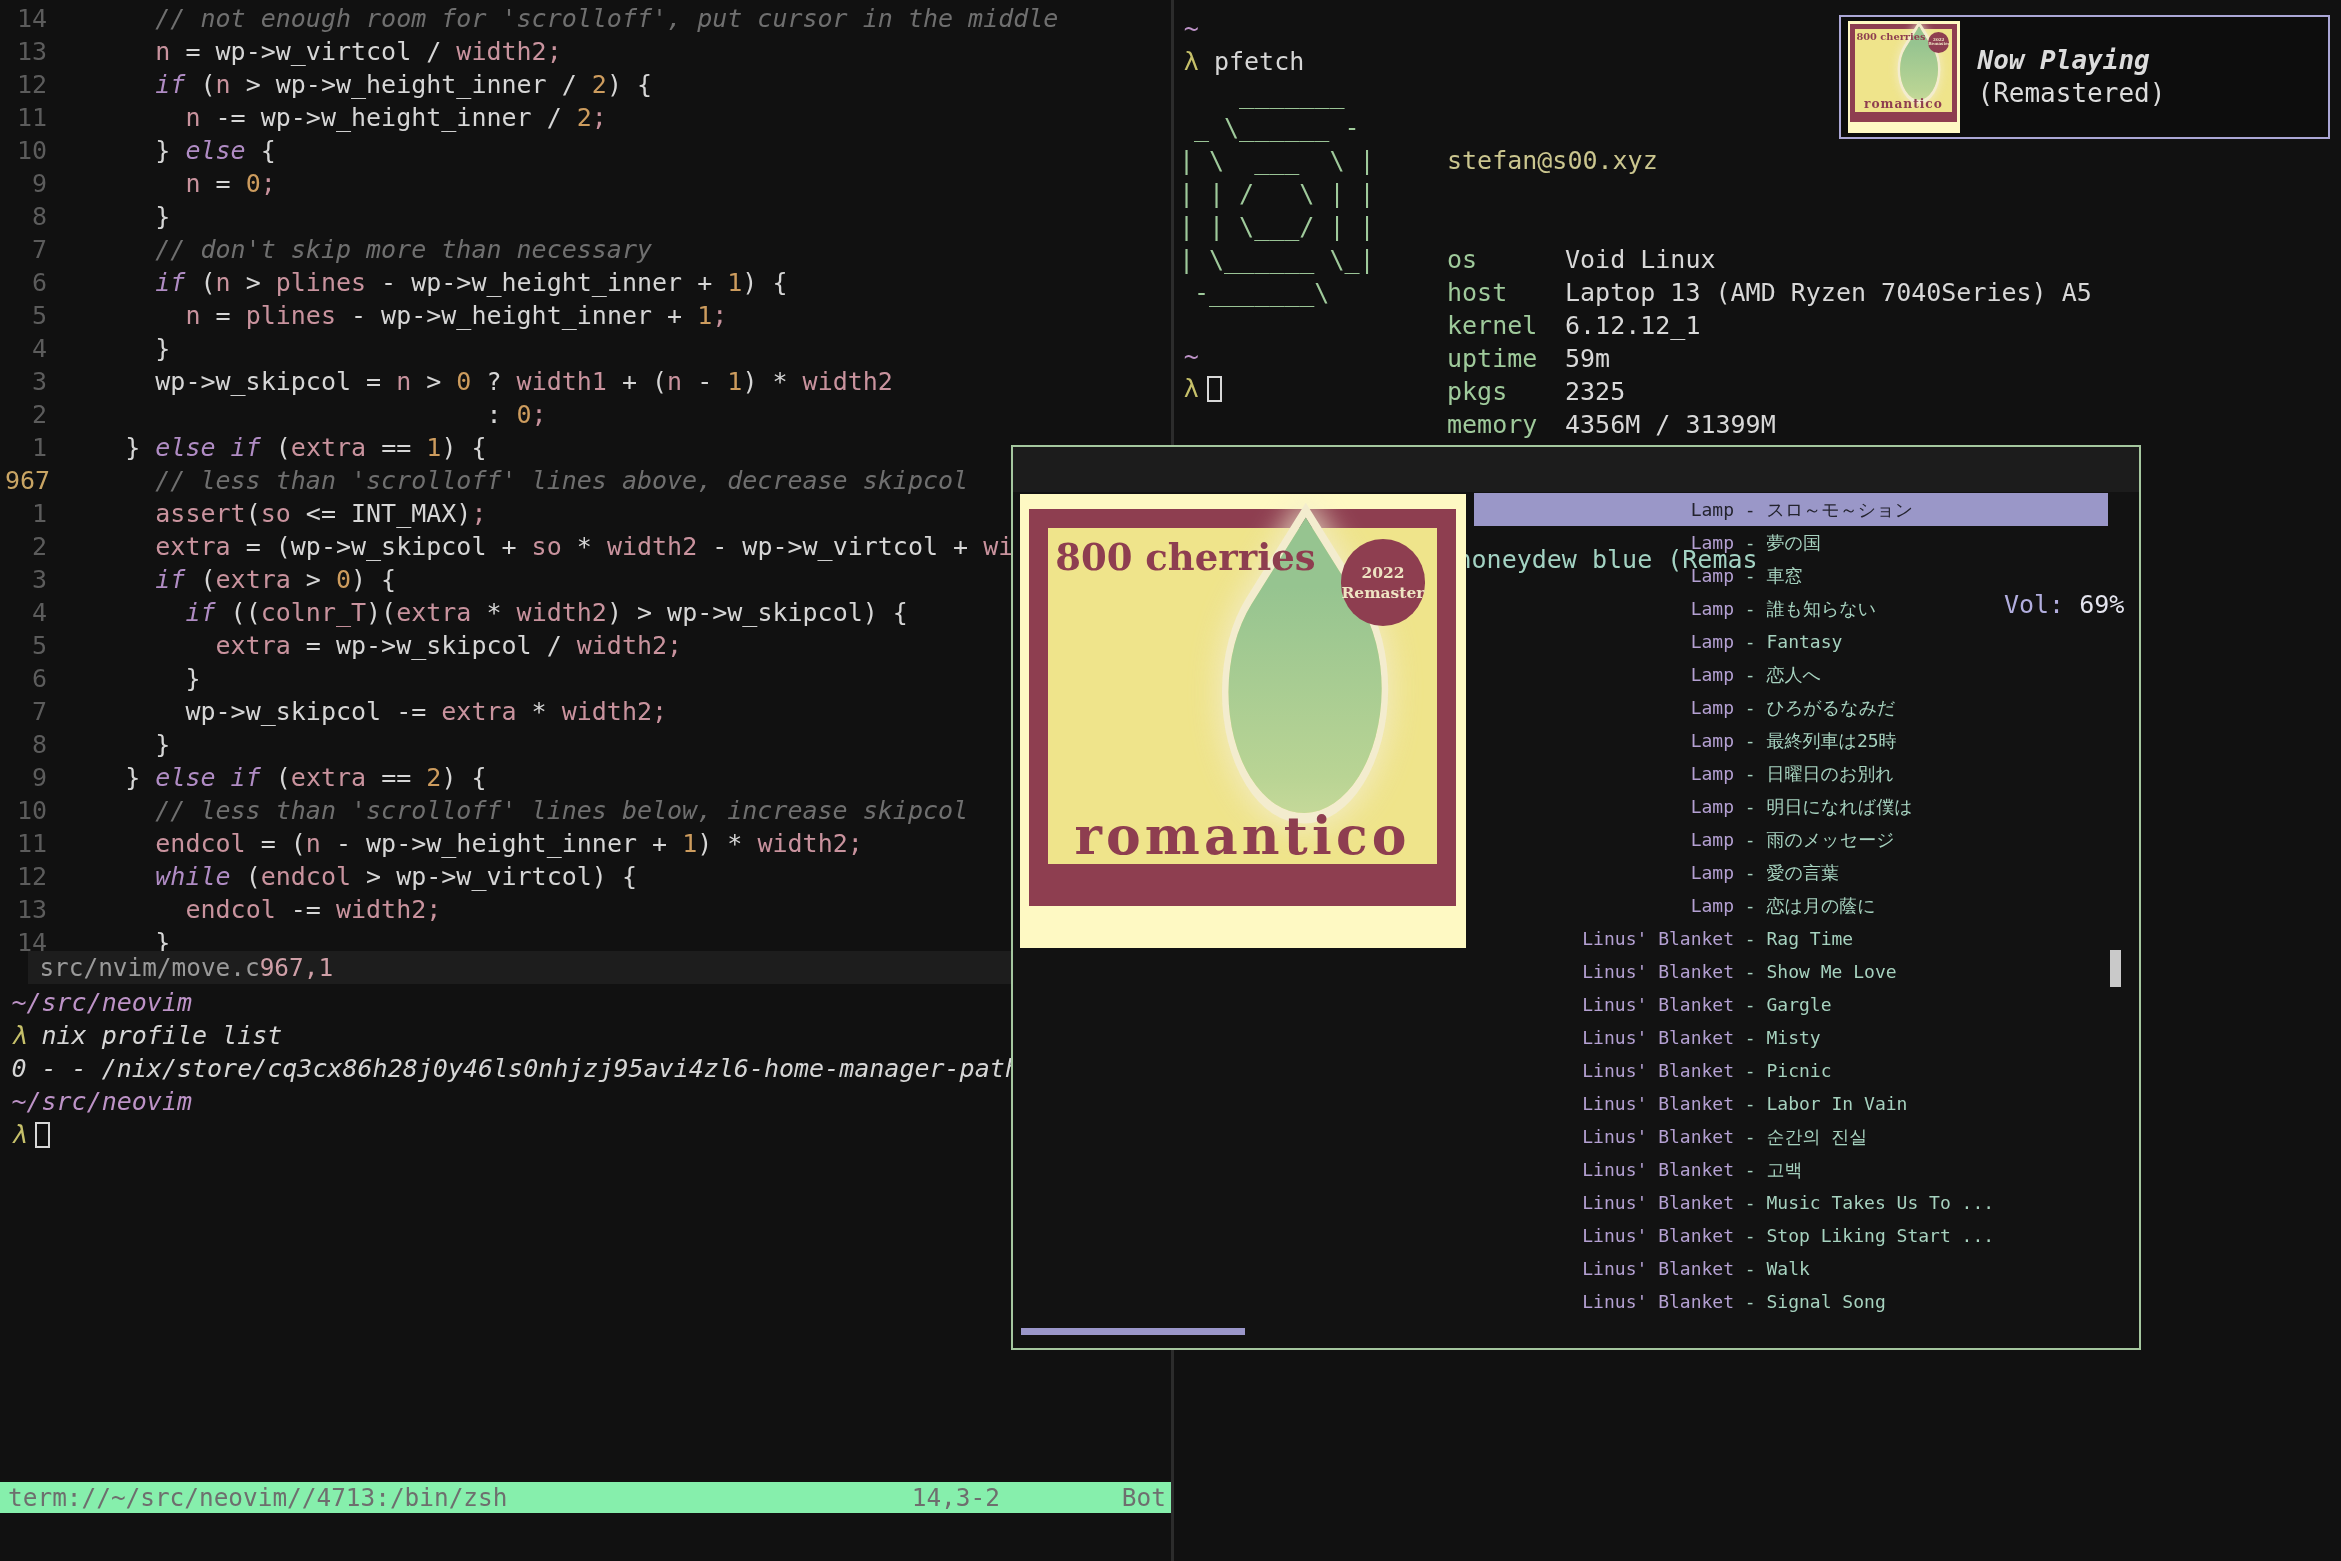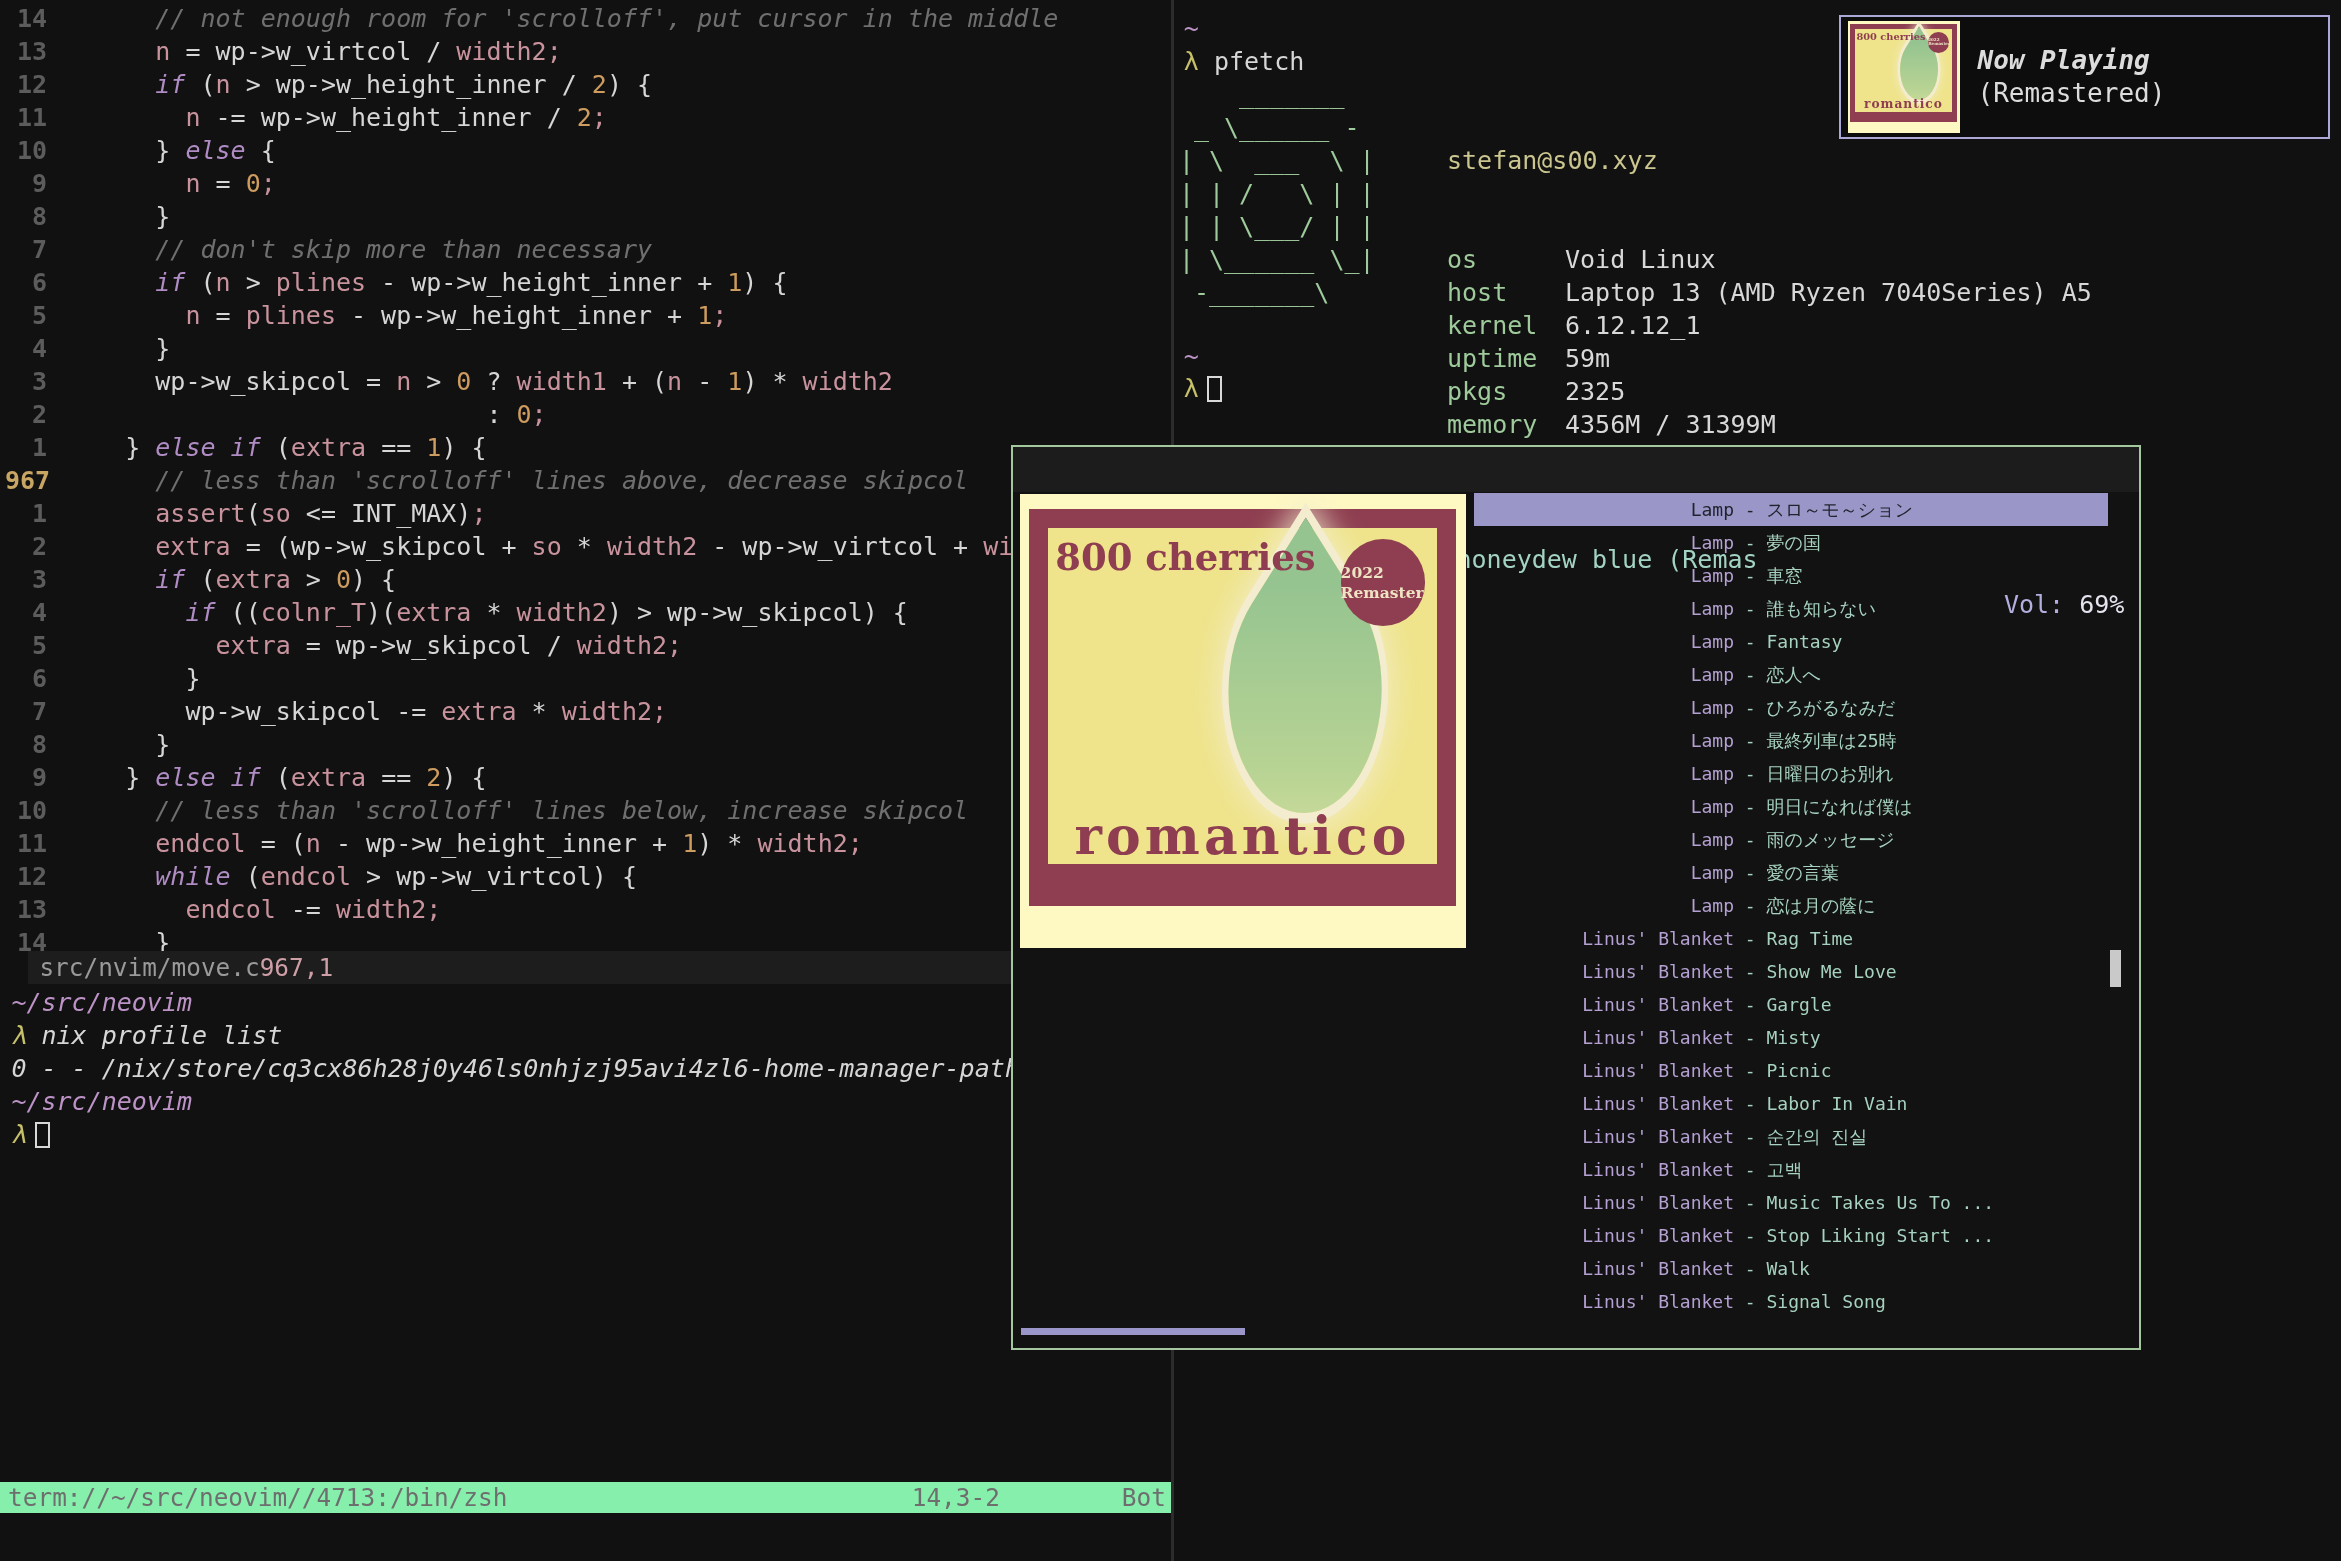--- a/index.html
+++ b/index.html
@@ -3,21 +3,21 @@
 <meta charset="utf-8">
 <style>
   * { margin:0; padding:0; box-sizing:border-box; }
   html,body { width:2342px; height:1561px; background:#0c0c0c; overflow:hidden; }
   body { position:relative; font-family:"DejaVu Sans Mono", monospace; }
 
   
   #vim-pane { position:absolute; left:0; top:0; width:1174px; height:1561px; background:#111111; overflow:hidden; }
   #code-lines { position:absolute; left:0; top:1.6px; width:1174px; font-size:25px; line-height:33px; white-space:pre; }
   .codeline { display:flex; height:33px; }
-  .gutter { width:65px; flex:0 0 65px; text-align:right; padding-right:18px; color:#5c5c5c;font-weight:bold; }
+  .gutter { width:65px; flex:0 0 65px; text-align:right; padding-right:18px; color:#5c5c5c; }
   .gutter.curnum { text-align:left; padding-left:4.9px; padding-right:0; color:#c9a564; }
   .codetext { white-space:pre; color:#d6d6d6; }
   .tok-cmt { color:#6f6f6f; font-style:italic; }
   .tok-kw  { color:#b08cc4; font-style:italic; }
   .tok-var { color:#c9939e; }
   .tok-num { color:#cd9c5e; }
   .tok-id  { color:#d6d6d6; }
 
   #vim-statusline { position:absolute; left:0; top:951px; width:1174px; height:33px; background:#1d1d1d;
     display:flex; justify-content:flex-start; align-items:center; font-size:24.4px; padding:0 11.4px;margin-left:28px; }
@@ -54,21 +54,21 @@
     border:2.4px solid #aba7d6; z-index:6; display:flex; align-items:center; }
   #notif-text { margin-left:18px; font-size:26px; line-height:33px; color:#dcdcdc; }
   #notif-text .bold { font-weight:bold;font-style:italic; }
 
   
   .art { position:relative; background:#fef9c3; overflow:hidden; }
   .art-frame { position:absolute; left:2.2%; top:3.2%; width:95.6%; height:87.5%; background:#8e3e50; }
   .art-yellow { position:absolute; left:6.5%; top:7.5%; width:87%; height:74%; background:#efe48b; }
   .art-artist { position:absolute; left:8%; top:9%; color:#8e3e50; font-family:"DejaVu Serif", serif; font-weight:bold; }
   .art-badge { position:absolute; left:72%; top:10%; width:19%; height:19%; background:#8e3e50; border-radius:50%;
-    color:#eee3c2; font-family:"DejaVu Serif", serif; font-weight:bold; 
+    color:#eee3c2; font-family:"DejaVu Serif", serif; font-weight:bold; text-align:center;
     display:flex; flex-direction:column; justify-content:center; }
   .drop-wrap { position:absolute; left:47%; top:16%; width:34%; height:34%; transform:scaleY(1.6); transform-origin:top center; }
   .drop { width:100%; height:100%; transform:rotate(45deg); border-radius:0 50% 50% 50%;
     background:linear-gradient(135deg,#96c490 20%,#b9d494 75%,#d5dfA0 100%);
     box-shadow:0 0 0 6.5px #f3ecce, 0 0 21px 11.4px rgba(243,236,206,0.75); }
   .art-title { position:absolute; left:7%; top:68.5%; width:86%; text-align:center; color:#8e3e50;
     font-family:"DejaVu Serif", serif; font-weight:bold; letter-spacing:0.08em; }
   .art--lg .art-artist { font-size:37px; }
   .art--lg .art-badge { font-size:15.5px; line-height:19.5px; }
   .art--lg .art-title { font-size:52px; }

